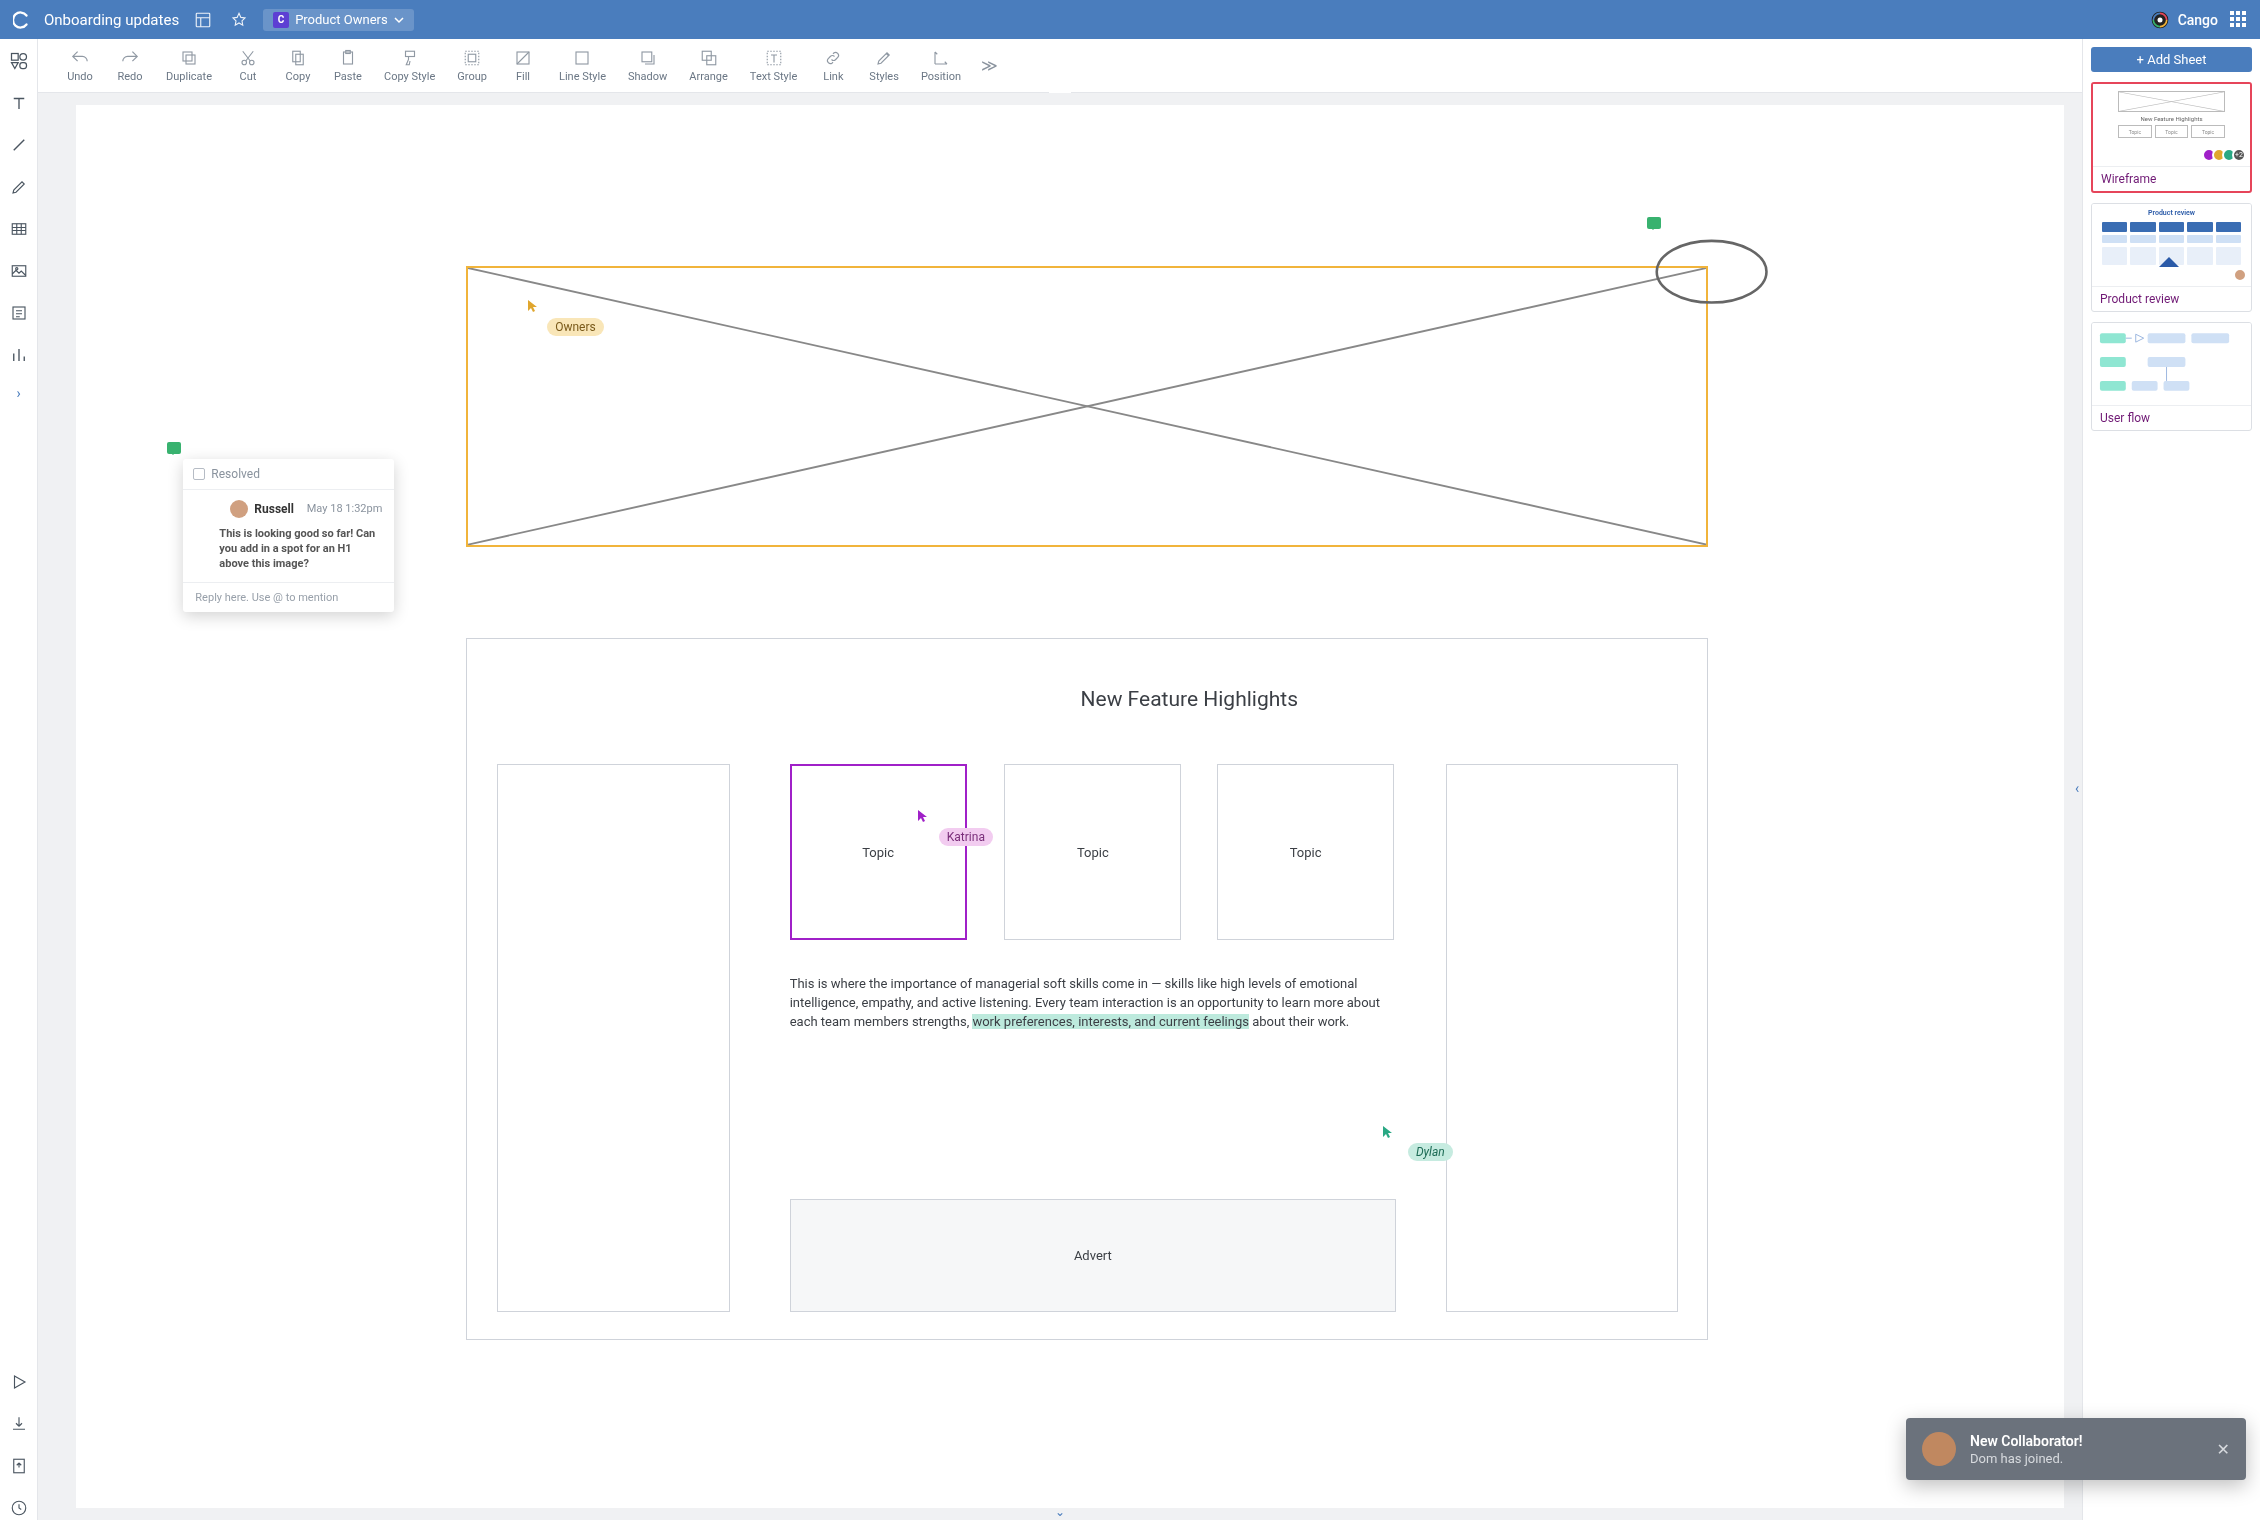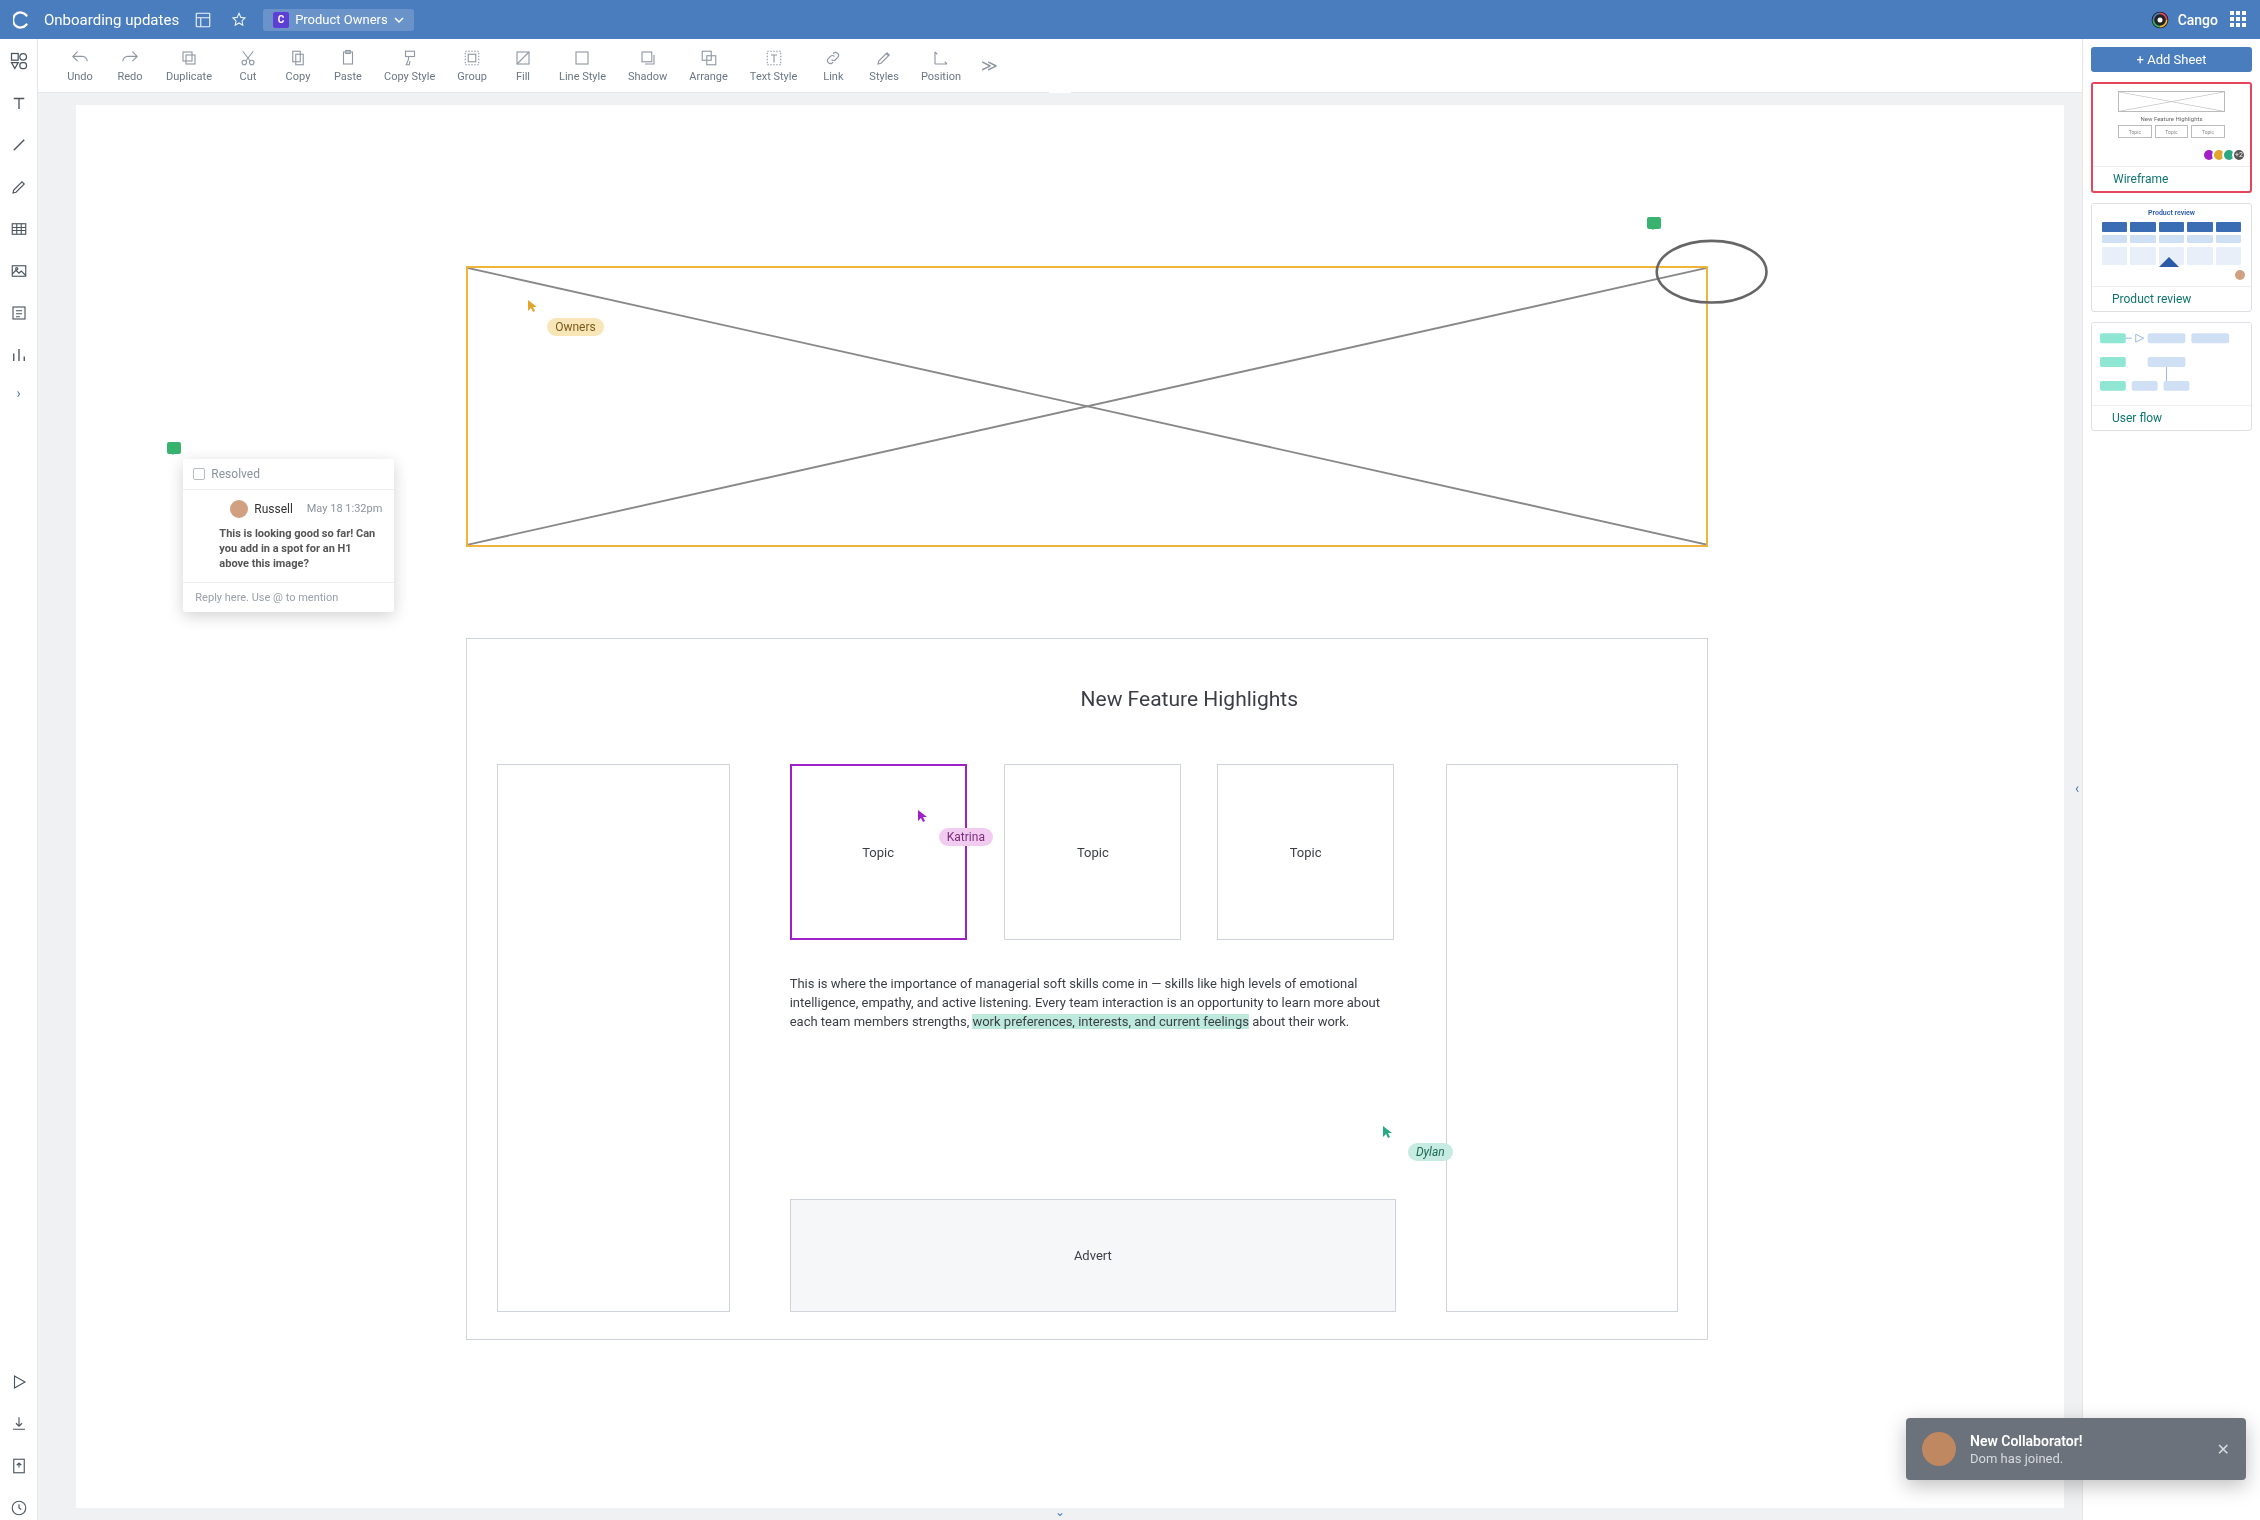--- a/index.html
+++ b/index.html
@@ -73,35 +73,35 @@
   .body-text { position: absolute; left: 35.9%; top: 62%; width: 30.5%; font-size: 13px; line-height: 1.45; color: #3b3f45; }
   .body-text .hl { background: #bdeadd; }
   .advert { position: absolute; left: 35.9%; top: 78%; width: 30.5%; height: 8%; border: 1px solid #cfd3da; background: #f6f7f8; display: flex; align-items: center; justify-content: center; font-size: 13px; color: #3b3f45; }
 
   
   .comment-pop { position: absolute; left: 5.4%; top: 25.2%; width: 211px; background: #fff; border-radius: 3px; box-shadow: 0 4px 16px rgba(0,0,0,.18); font-size: 12px; color: #3b3f45; }
   .comment-pop .hdr { display: flex; align-items: center; gap: 6px; padding: 8px 10px; border-bottom: 1px solid #eceef1; color: #8a939e; }
   .comment-pop .hdr .cb { width: 12px; height: 12px; border: 1px solid #b6bcc5; border-radius: 2px; }
   .comment-pop .body { padding: 10px 12px; }
   .comment-pop .auth { display: flex; align-items: center; justify-content: space-between; margin-bottom: 8px; }
-  .comment-pop .auth .who { display: flex; align-items: center; gap: 6px; font-weight: 400; color: #333; padding-left: 35px; }
+  .comment-pop .auth .who { display: flex; align-items: center; gap: 6px; font-weight: 700; color: #333; padding-left: 35px; }
   .comment-pop .auth .avatar { width: 18px; height: 18px; border-radius: 50%; background: #d0a080; }
   .comment-pop .auth .ts { color: #8a939e; font-size: 11px; }
   .comment-pop .msg { font-size: 11px; color: #555; line-height: 1.4; padding-left: 24px; font-weight: bold; }
   .comment-pop .reply { border-top: 1px solid #eceef1; padding: 8px 12px; color: #98a0aa; font-size: 11px; }
 
   .collapse-down { position: absolute; bottom: 1px; left: 50%; transform: translateX(-50%); color: #4a7dbd; font-size: 12px; cursor: pointer; }
 
   
   .rightpanel { width: 178px; border-left: 1px solid #e4e6ea; padding: 8px; display: flex; flex-direction: column; gap: 10px; position: relative; }
   .add-sheet { background: #4a7dbd; color: #fff; font-size: 13px; padding: 5px 0; text-align: center; border-radius: 3px; cursor: pointer; }
   .sheet { border: 1px solid #dcdfe4; border-radius: 3px; overflow: hidden; cursor: pointer; }
   .sheet.active { border: 2px solid #e6455a; }
   .sheet .thumb { height: 82px; background: #fff; position: relative; overflow: hidden; }
-  .sheet .label { font-size: 12px; padding: 5px 20px; color: #0f766e; border-top: 1px solid #eceef1; }
+  .sheet .label { font-size: 12px; padding: 5px 8px; color: #701a75; border-top: 1px solid #eceef1; }
   .rp-expand { position: absolute; left: -8px; top: 50%; color: #4a7dbd; font-size: 14px; cursor: pointer; }
 
   
   .t1-hero { position:absolute; left:16%; top:8%; width:68%; height:26%; border:1px solid #bbb; }
   .t1-hero::before, .t1-hero::after { content:''; position:absolute; inset:0; }
   .t1-title { position:absolute; left:0; right:0; top:38%; text-align:center; font-size:6px; color:#666; }
   .t1-boxes { position:absolute; left:16%; top:50%; width:68%; height:16%; display:flex; gap:3px; }
   .t1-boxes span { flex:1; border:1px solid #bbb; font-size:5px; display:flex; align-items:center; justify-content:center; color:#888;}
   .t1-avatars { position:absolute; right:4px; bottom:4px; display:flex; }
   .t1-avatars span { width:14px; height:14px; border-radius:50%; border:2px solid #fff; margin-left:-4px; }

